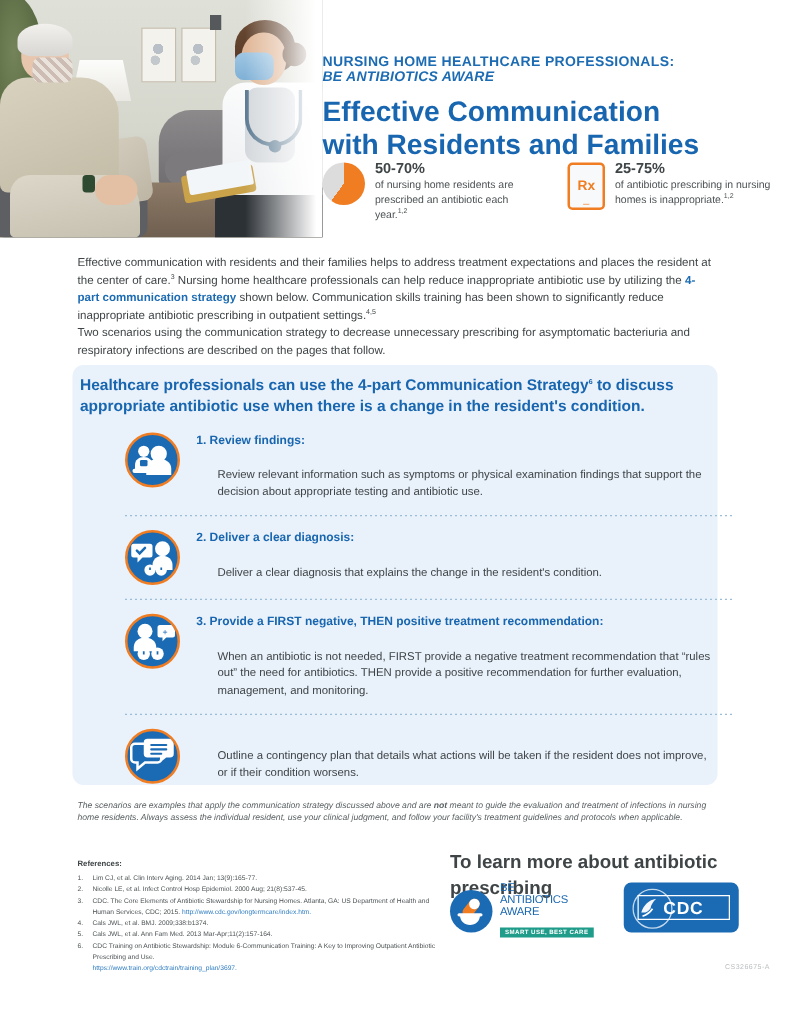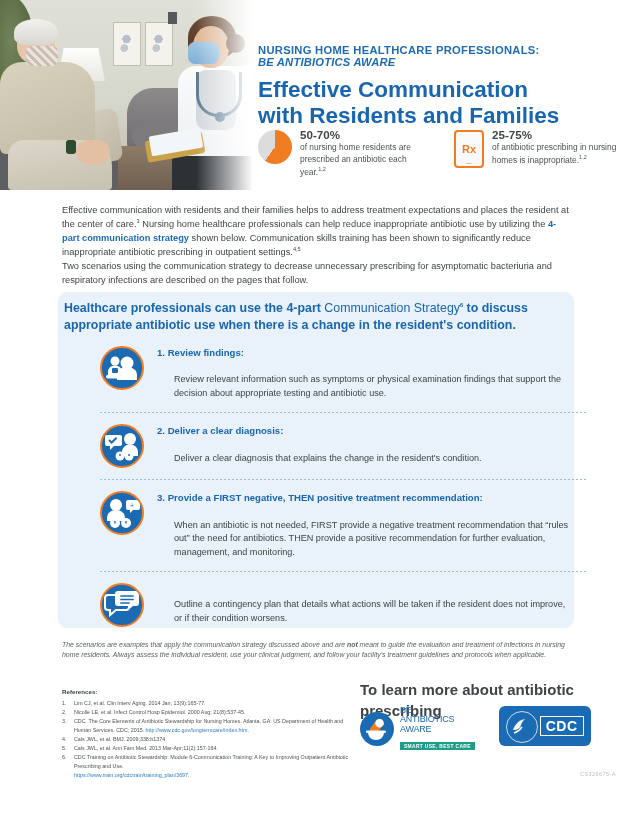--- a/index.html
+++ b/index.html
@@ -112,21 +112,21 @@
   .para{position:absolute;left:62px;width:508px;font-size:9.25px;line-height:1.52;color:#3f4547;}
   .para a,.hl{color:#1d6cb3;font-weight:bold;text-decoration:none;}
   #para1{top:203px;}
   #para2{top:259px;}
 
   
   .panel{position:absolute;left:58px;top:292px;width:516px;height:336px;
     background:#e9f1fa;border-radius:9px;}
   .panel-head{position:absolute;left:64px;top:300px;width:480px;
     font-size:12.4px;line-height:1.38;font-weight:bold;color:#1866b0;}
-  .panel-head .b{font-weight:normal;}
+  .panel-head .b{font-weight:bold;}
 
   .steps{position:absolute;left:58px;top:340px;width:516px;padding-left:28px;}
   .step{display:flex;gap:13px;padding:6px 30px 6px 14px;position:relative;}
   .badge{width:40px;height:40px;flex:0 0 40px;border-radius:50%;
     background:#1b6bb4;border:2px solid #f07d22;position:relative;overflow:hidden;}
   .badge svg{position:absolute;left:0;top:0;}
   .step-body{padding-top:1px;}
   .step-title{font-size:9.6px;font-weight:bold;color:#1866b0;line-height:1.3;}
   .step-text{font-size:9.1px;line-height:1.52;color:#3f4547;margin-top:14px;padding-left:17px;}
   .dots{height:1px;margin:5px 14px 5px 14px;
@@ -153,21 +153,21 @@
   .logos{position:absolute;left:360px;top:706px;display:flex;gap:24px;align-items:flex-start;}
   .baa{display:flex;gap:6px;align-items:center;}
   .baa-mark{width:34px;height:34px;border-radius:50%;background:#1b6bb4;position:relative;}
   .baa-txt .l1,.baa-txt .l2,.baa-txt .l3{
     font-size:9px;font-weight:normal;color:#1866b0;line-height:1.03;letter-spacing:-.2px;}
   .baa-tag{margin-top:2px;background:#1f9c8a;color:#ffffff;font-size:4.9px;font-weight:bold;
     letter-spacing:.35px;padding:1.5px 4px;display:inline-block;}
   .cdc{width:92px;height:40px;background:#1b6bb4;border-radius:6px;position:relative;
     display:flex;align-items:center;justify-content:flex-end;}
   .cdc-box{border:1.5px solid #ffffff;color:#ffffff;font-size:14px;font-weight:bold;
-    letter-spacing:.6px;padding:1px 5px;margin-right:7px;}
+    letter-spacing:.6px;padding:1px 20px;margin-right:7px;}
   .cdc-seal{position:absolute;left:7px;top:5px;width:30px;height:30px;
     border:1.5px solid rgba(255,255,255,.75);border-radius:50%;}
 
   .doccode{position:absolute;right:16px;top:771px;font-size:5.6px;color:#b9bcbe;letter-spacing:.4px;}
 </style>
 </head>
 <body>
 
 <div class="hero">
   <div class="photo">

